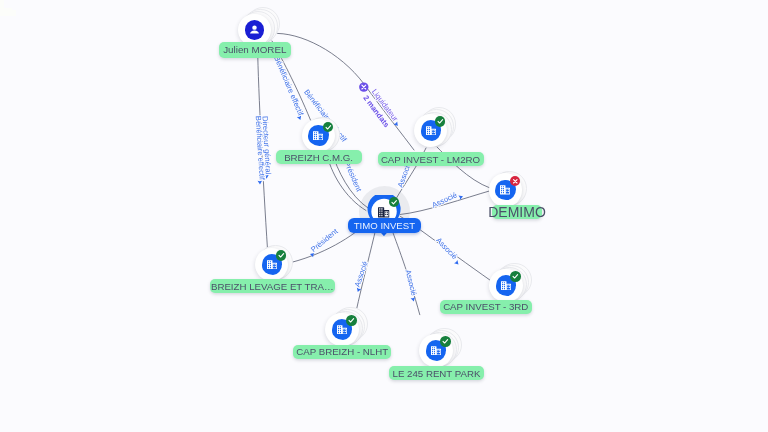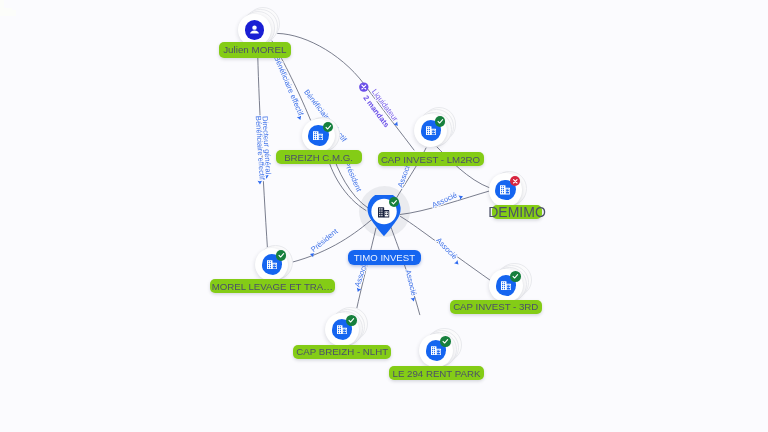--- a/index.html
+++ b/index.html
@@ -19,21 +19,21 @@
   .stackcard{position:absolute;border-radius:50%;background:#fbfbfc;
         border:.7px solid #e9eaee;}
   .card{position:absolute;border-radius:50%;background:#fff;
         box-shadow:0 1.6px 4px rgba(30,35,60,.16);}
   .blob{position:absolute;background:#1565f0;
         border-radius:49% 51% 45% 55% / 52% 46% 54% 48%;}
   .pblob{position:absolute;background:#1a1fd4;border-radius:50%;}
   .badge{position:absolute;border-radius:50%;}
   .badge.ok{background:#17803d;}
   .badge.no{background:#d7253f;}
-  .nlabel{position:absolute;background:#84cc16;border-radius:5px;
+  .nlabel{position:absolute;background:#86efac;border-radius:5px;
           box-shadow:0 1.4px 3.2px rgba(30,35,60,.17);
           display:flex;align-items:center;justify-content:center;
           color:#4b5069;white-space:nowrap;}
   .nlabel.center{background:#1565f0;color:#eaf1ff;border-radius:6px;
           box-shadow:0 1.4px 3.2px rgba(20,60,160,.3);}
   .icosvg{position:absolute;left:0;top:0;}
 </style>
 </head>
 <body>
 
@@ -222,21 +222,21 @@
         <rect x="7.05" y="4.60" width="1.1" height="1.1" rx="0.15" fill="#ffffff"></rect>
         <rect x="8.75" y="4.60" width="1.1" height="1.1" rx="0.15" fill="#ffffff"></rect>
         <rect x="7.05" y="6.75" width="1.1" height="1.1" rx="0.15" fill="#ffffff"></rect>
         <rect x="8.75" y="6.75" width="1.1" height="1.1" rx="0.15" fill="#ffffff"></rect>
       </svg>
   <div class="badge ok" style="left:275.85px;top:250.15px;width:10.60px;height:10.60px;"></div>
   <svg class="icosvg" viewBox="0 0 16 16" style="left:275.85px;top:250.15px;width:10.60px;height:10.60px;">
         <path d="M4.6,8.2 L6.9,10.6 L11.5,5.5" stroke="#fff" stroke-width="1.7" fill="none" stroke-linecap="round" stroke-linejoin="round"></path>
       </svg>
   <div class="nlabel" style="left:209.80px;top:278.70px;width:125.00px;height:14.80px;font-size:9.70px;">
-        <span>MOREL LEVAGE ET TRA…</span>
+        <span>BREIZH LEVAGE ET TRA…</span>
       </div>
 </div>
 <div class="node">
   <div class="stackcard" style="left:332.90px;top:306.50px;width:32.90px;height:32.90px;"></div>
   <div class="stackcard" style="left:330.42px;top:308.62px;width:33.07px;height:33.07px;"></div>
   <div class="stackcard" style="left:327.93px;top:310.73px;width:33.23px;height:33.23px;"></div>
   <div class="card" style="left:325.45px;top:312.85px;width:33.40px;height:33.40px;"></div>
   <div class="blob" style="left:331.90px;top:319.30px;width:20.50px;height:20.50px;"></div>
   <svg class="icosvg" viewBox="0 0 11.25 10.4" style="left:337.05px;top:324.85px;width:10.20px;height:9.40px;">
         <path d="M0.3,0.25 h5.35 a0.4,0.4 0 0 1 0.4,0.4 v9.4 a0.4,0.4 0 0 1 -0.4,0.4 h-5.35 a0.4,0.4 0 0 1 -0.4,-0.4 v-9.4 a0.4,0.4 0 0 1 0.4,-0.4 Z" fill="#ffffff"></path>
@@ -284,21 +284,21 @@
         <rect x="7.05" y="4.60" width="1.1" height="1.1" rx="0.15" fill="#ffffff"></rect>
         <rect x="8.75" y="4.60" width="1.1" height="1.1" rx="0.15" fill="#ffffff"></rect>
         <rect x="7.05" y="6.75" width="1.1" height="1.1" rx="0.15" fill="#ffffff"></rect>
         <rect x="8.75" y="6.75" width="1.1" height="1.1" rx="0.15" fill="#ffffff"></rect>
       </svg>
   <div class="badge ok" style="left:440.05px;top:336.35px;width:10.60px;height:10.60px;"></div>
   <svg class="icosvg" viewBox="0 0 16 16" style="left:440.05px;top:336.35px;width:10.60px;height:10.60px;">
         <path d="M4.6,8.2 L6.9,10.6 L11.5,5.5" stroke="#fff" stroke-width="1.7" fill="none" stroke-linecap="round" stroke-linejoin="round"></path>
       </svg>
   <div class="nlabel" style="left:389.00px;top:366.20px;width:95.00px;height:14.00px;font-size:9.70px;">
-        <span>LE 294 RENT PARK</span>
+        <span>LE 245 RENT PARK</span>
       </div>
 </div>
 <div class="node">
   <div class="stackcard" style="left:496.90px;top:262.50px;width:32.90px;height:32.90px;"></div>
   <div class="stackcard" style="left:494.42px;top:264.62px;width:33.07px;height:33.07px;"></div>
   <div class="stackcard" style="left:491.93px;top:266.73px;width:33.23px;height:33.23px;"></div>
   <div class="card" style="left:489.45px;top:268.85px;width:33.40px;height:33.40px;"></div>
   <div class="blob" style="left:495.90px;top:275.30px;width:20.50px;height:20.50px;"></div>
   <svg class="icosvg" viewBox="0 0 11.25 10.4" style="left:501.05px;top:280.85px;width:10.20px;height:9.40px;">
         <path d="M0.3,0.25 h5.35 a0.4,0.4 0 0 1 0.4,0.4 v9.4 a0.4,0.4 0 0 1 -0.4,0.4 h-5.35 a0.4,0.4 0 0 1 -0.4,-0.4 v-9.4 a0.4,0.4 0 0 1 0.4,-0.4 Z" fill="#ffffff"></path>
@@ -314,21 +314,21 @@
         <rect x="6.55" y="4.1" width="3.7" height="5.35" rx="0.2" fill="#1565f0"></rect>
         <rect x="7.05" y="4.60" width="1.1" height="1.1" rx="0.15" fill="#ffffff"></rect>
         <rect x="8.75" y="4.60" width="1.1" height="1.1" rx="0.15" fill="#ffffff"></rect>
         <rect x="7.05" y="6.75" width="1.1" height="1.1" rx="0.15" fill="#ffffff"></rect>
         <rect x="8.75" y="6.75" width="1.1" height="1.1" rx="0.15" fill="#ffffff"></rect>
       </svg>
   <div class="badge ok" style="left:510.25px;top:271.35px;width:10.60px;height:10.60px;"></div>
   <svg class="icosvg" viewBox="0 0 16 16" style="left:510.25px;top:271.35px;width:10.60px;height:10.60px;">
         <path d="M4.6,8.2 L6.9,10.6 L11.5,5.5" stroke="#fff" stroke-width="1.7" fill="none" stroke-linecap="round" stroke-linejoin="round"></path>
       </svg>
-  <div class="nlabel" style="left:450px;top:299.60px;width:91.50px;height:14.00px;font-size:9.70px;">
+  <div class="nlabel" style="left:440px;top:299.60px;width:91.50px;height:14.00px;font-size:9.70px;">
         <span>CAP INVEST - 3RD</span>
       </div>
 </div>
 <div class="node">
   <svg class="icosvg" viewBox="0 0 34.1 41.5" style="left:367.10px;top:194.70px;width:34.10px;height:41.50px;">
         <path d="M17.05,41.2 C17.05,41.2 3.3,25.3 1.6,19.9 A16.55,16.55 0 1 1 32.5,19.9 C30.8,25.3 17.05,41.2 17.05,41.2 Z" fill="#1565f0"></path>
         <circle cx="17.05" cy="16.55" r="12.7" fill="#fff"></circle>
       </svg>
   <svg class="icosvg" viewBox="0 0 11.25 10.4" style="left:378.10px;top:207.00px;width:11.50px;height:10.50px;">
         <path d="M0.3,0.25 h5.35 a0.4,0.4 0 0 1 0.4,0.4 v9.4 a0.4,0.4 0 0 1 -0.4,0.4 h-5.35 a0.4,0.4 0 0 1 -0.4,-0.4 v-9.4 a0.4,0.4 0 0 1 0.4,-0.4 Z" fill="#1a2340"></path>
@@ -344,17 +344,17 @@
         <rect x="6.55" y="4.1" width="3.7" height="5.35" rx="0.2" fill="#ffffff"></rect>
         <rect x="7.05" y="4.60" width="1.1" height="1.1" rx="0.15" fill="#1a2340"></rect>
         <rect x="8.75" y="4.60" width="1.1" height="1.1" rx="0.15" fill="#1a2340"></rect>
         <rect x="7.05" y="6.75" width="1.1" height="1.1" rx="0.15" fill="#1a2340"></rect>
         <rect x="8.75" y="6.75" width="1.1" height="1.1" rx="0.15" fill="#1a2340"></rect>
       </svg>
   <div class="badge ok" style="left:388.95px;top:196.65px;width:10.30px;height:10.30px;"></div>
   <svg class="icosvg" viewBox="0 0 16 16" style="left:388.95px;top:196.65px;width:10.30px;height:10.30px;">
         <path d="M4.6,8.2 L6.9,10.6 L11.5,5.5" stroke="#fff" stroke-width="1.7" fill="none" stroke-linecap="round" stroke-linejoin="round"></path>
       </svg>
-  <div class="nlabel center" style="left:348.15px;top:250px;width:72.50px;height:14.60px;font-size:9.60px;">
+  <div class="nlabel center" style="left:348.15px;top:218px;width:72.50px;height:14.60px;font-size:9.60px;">
         <span>TIMO INVEST</span>
       </div>
 </div>
 </div>
 
 </body></html>

